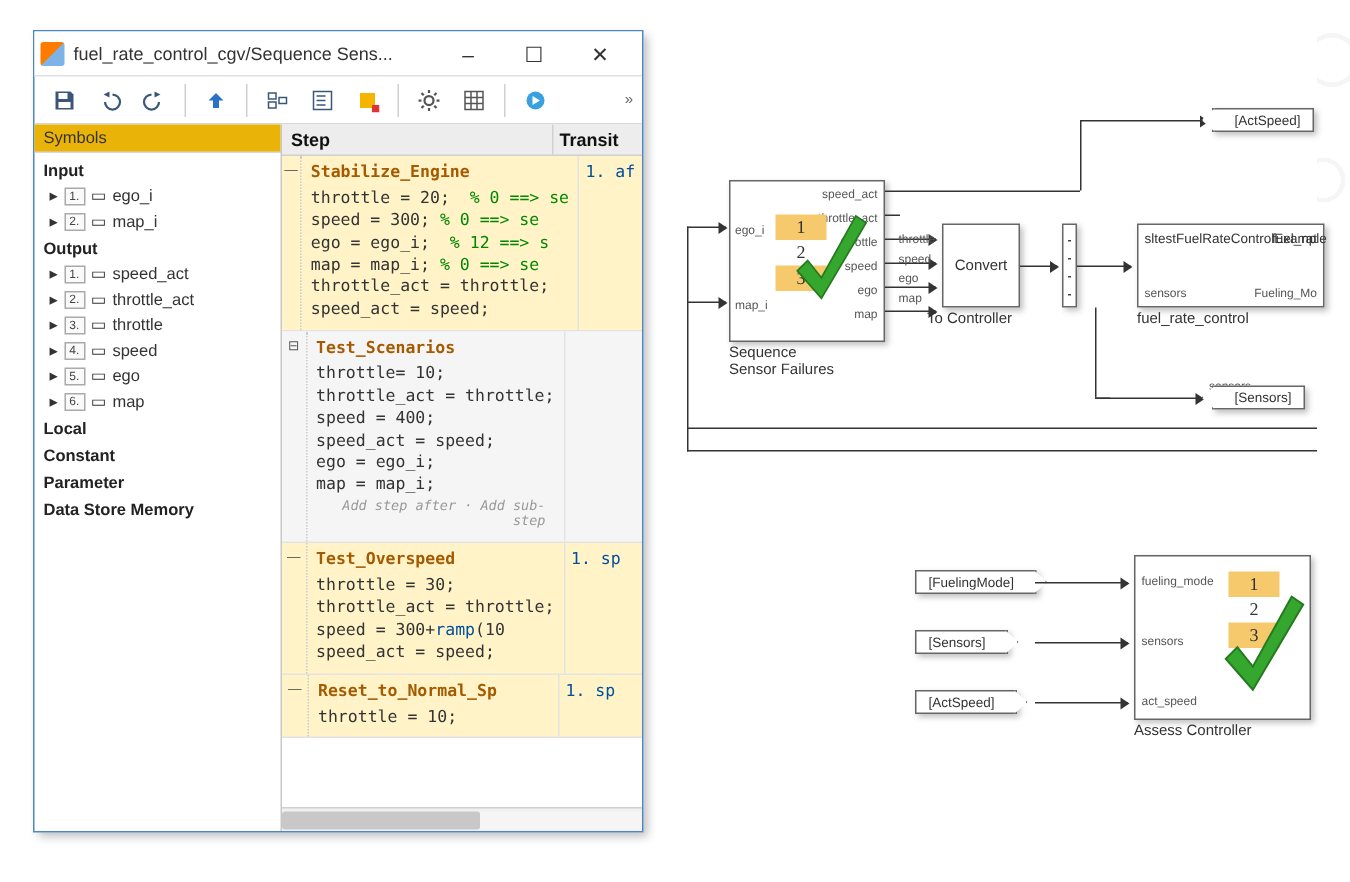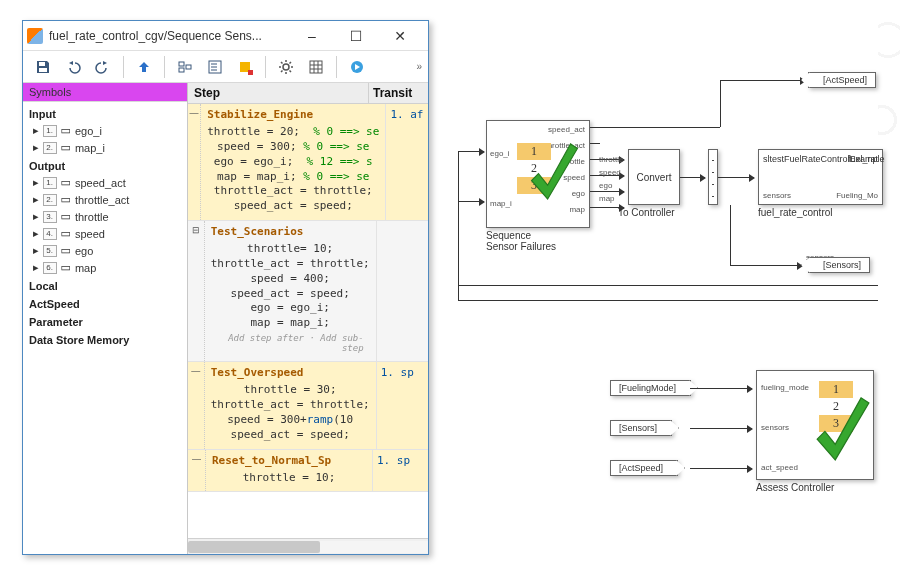--- a/index.html
+++ b/index.html
@@ -66,21 +66,21 @@
   }
   .chev { margin-left: auto; font-size: 10px; color: #666; }
   
   .body { display: flex; height: calc(100% - 30px - 32px); }
   .symbols {
     width: 165px;
     border-right: 1px solid #c8c8c8;
     display: flex; flex-direction: column;
   }
   .pane-title {
-    background: #d946ef;
+    background: #eab308;
     padding: 3px 6px;
     font-size: 11px;
     color: #333;
     border-bottom: 1px solid #d8d8d8;
   }
   .sym-list { flex: 1; overflow: auto; padding: 2px 0 0; }
   .cat { font-weight: bold; padding: 4px 6px 2px; color: #222; }
   .row {
     display: flex; align-items: center;
     padding: 2px 6px 2px 10px;
@@ -114,21 +114,21 @@
   .step-scroll { flex: 1; overflow: hidden; position: relative; }
   .step-item {
     display: flex;
     border-bottom: 1px solid #e3e3e3;
   }
   .step-item.highlight { background: #fff3c7; }
   .step-item.sub { background: #f5f5f5; }
   .step-gutter { width: 18px; border-right: 1px dotted #ccc; display: flex; align-items: flex-start; justify-content: center; padding-top: 4px; color: #555; font-size: 9px; }
   .step-main { flex: 1; padding: 4px 6px 6px; font-family: Consolas, monospace; font-size: 11px; color: #333; }
   .step-name { color: #a55a00; font-weight: bold; margin-bottom: 4px; }
-  .step-code { white-space: pre; line-height: 1.35; text-align: center; }
+  .step-code { white-space: pre; line-height: 1.35; }
   .step-code .kw { color: #008800; }
   .step-code .fn { color: #0050a0; }
   .step-trans { width: 56px; border-left: 1px solid #e3e3e3; padding: 4px 4px; color: #0050a0; font-family: Consolas, monospace; font-size: 11px; }
   .help-note { font-size: 9px; color: #999; font-style: italic; text-align: right; padding: 2px 6px; }
   .hscroll {
     height: 16px;
     background: #f0f0f0;
     border-top: 1px solid #d0d0d0;
     display: flex; align-items: center;
   }
@@ -301,21 +301,21 @@
 
         <div class="cat">Output</div>
         <div class="row">▸ <span class="num">1.</span> <span>▭</span> <span>speed_act</span></div>
         <div class="row">▸ <span class="num">2.</span> <span>▭</span> <span>throttle_act</span></div>
         <div class="row">▸ <span class="num">3.</span> <span>▭</span> <span>throttle</span></div>
         <div class="row">▸ <span class="num">4.</span> <span>▭</span> <span>speed</span></div>
         <div class="row">▸ <span class="num">5.</span> <span>▭</span> <span>ego</span></div>
         <div class="row">▸ <span class="num">6.</span> <span>▭</span> <span>map</span></div>
 
         <div class="cat">Local</div>
-        <div class="cat">ActSpeed</div>
+        <div class="cat">Constant</div>
         <div class="cat">Parameter</div>
         <div class="cat">Data Store Memory</div>
       </div>
     </div>
 
     <div class="steps">
       <div class="step-header">
         <div class="col-step">Step</div>
         <div class="col-trans">Transit</div>
       </div>

